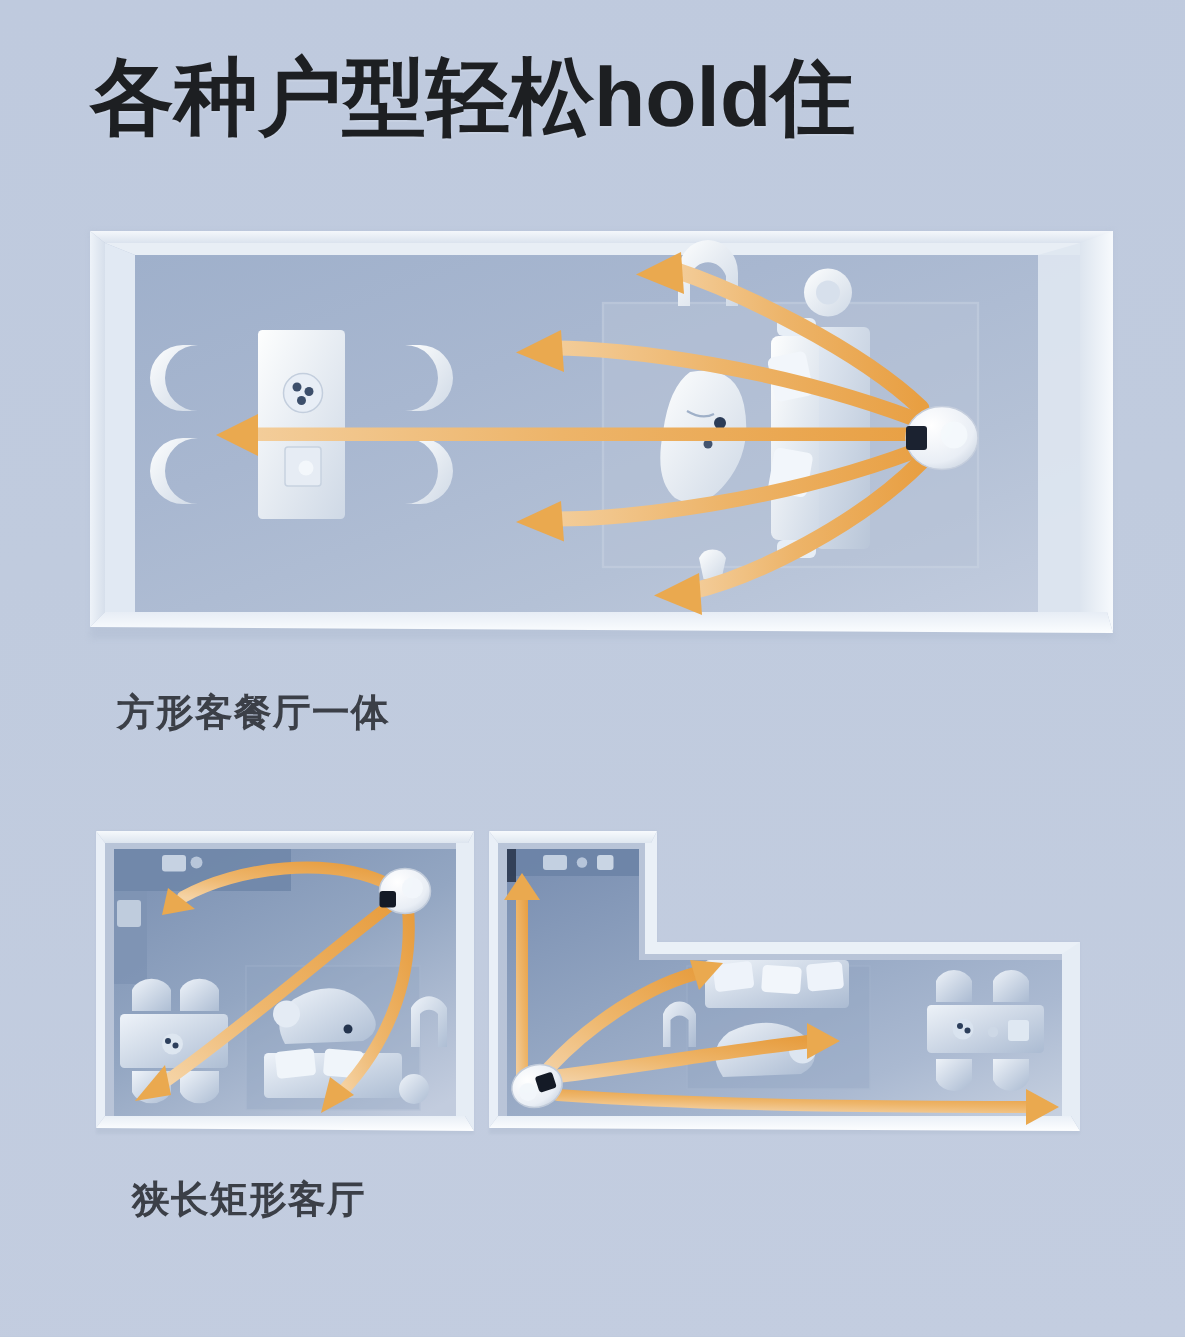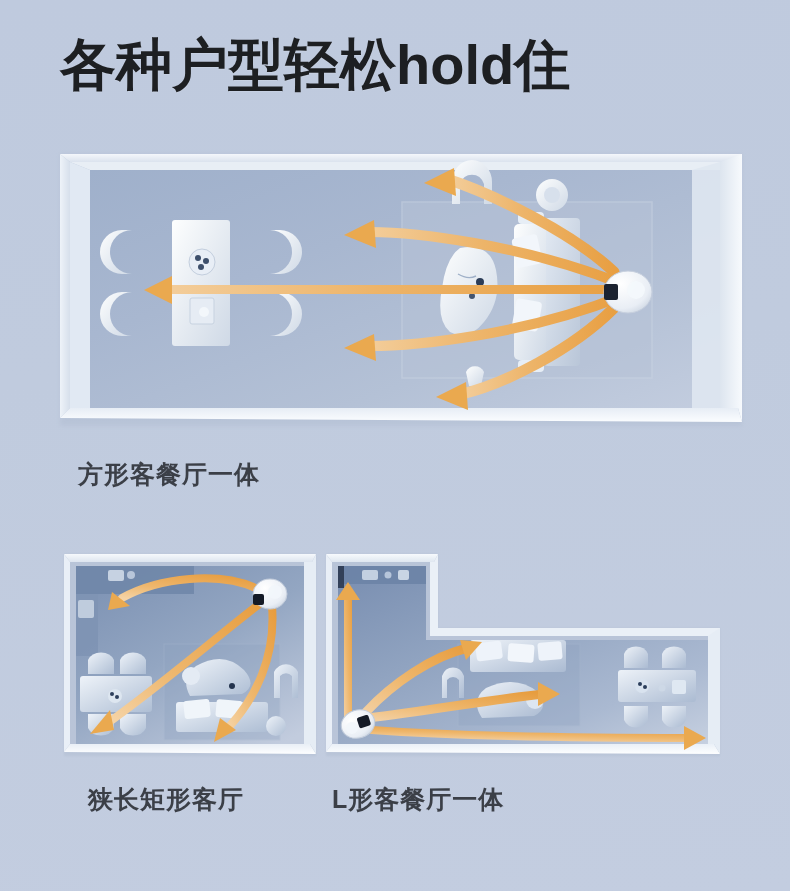--- a/index.html
+++ b/index.html
@@ -373,15 +373,14 @@
       </g>
 
       <g>
         <ellipse cx="36" cy="176" rx="17" ry="14" fill="url(#robotG)" stroke="#c2ccdb" stroke-width="1" transform="rotate(-18 36 176)"></ellipse>
         <rect x="36" y="168" width="12" height="11" rx="2" fill="#141a26" transform="rotate(-18 42 174)"></rect>
         <circle cx="30" cy="180" r="6" fill="#f2f6fb" opacity="0.9"></circle>
       </g>
     </svg>
   </div>
 
-  <div class="caption" id="cap-lshape">L形客餐厅一体</div>
 
 </div>
 
 </body></html>

